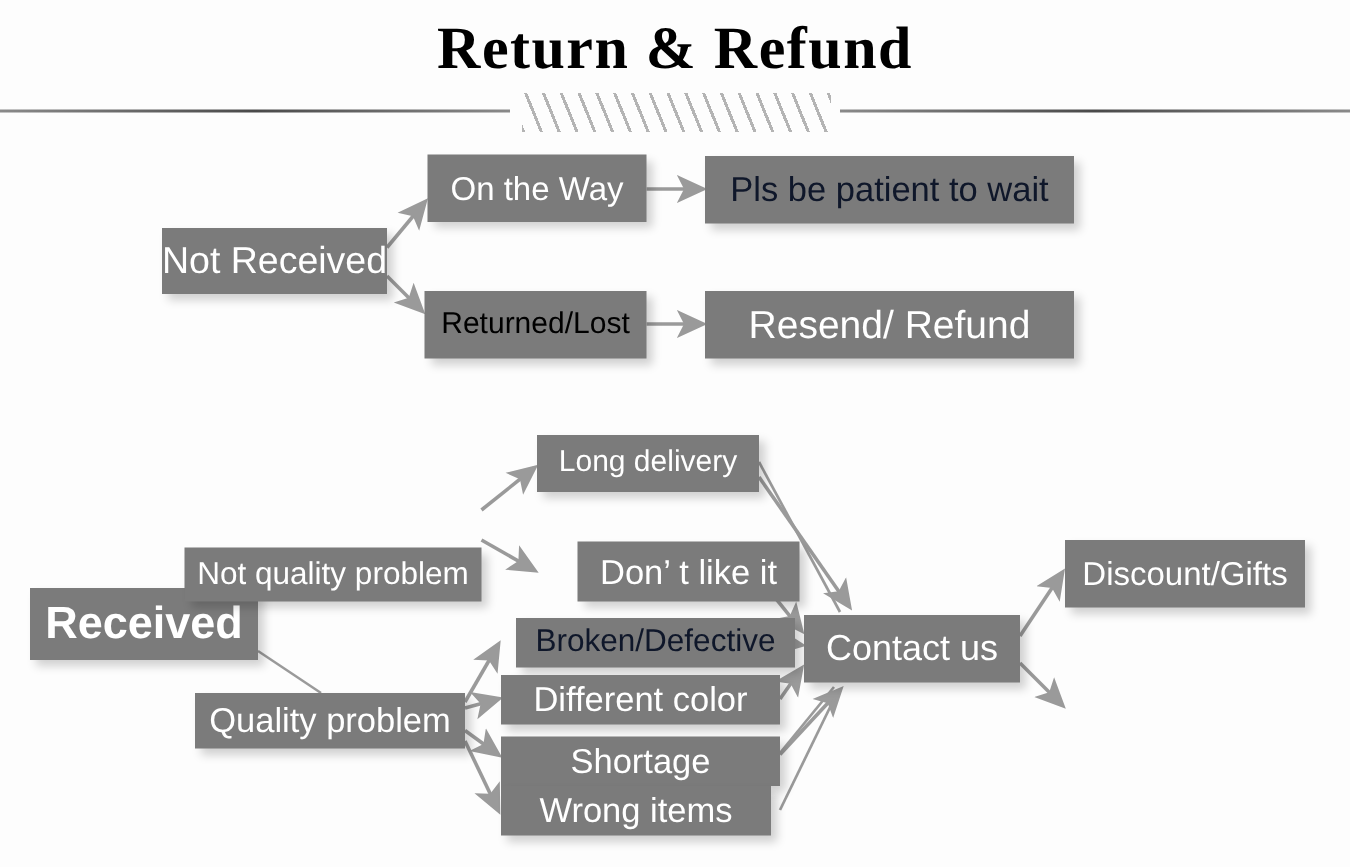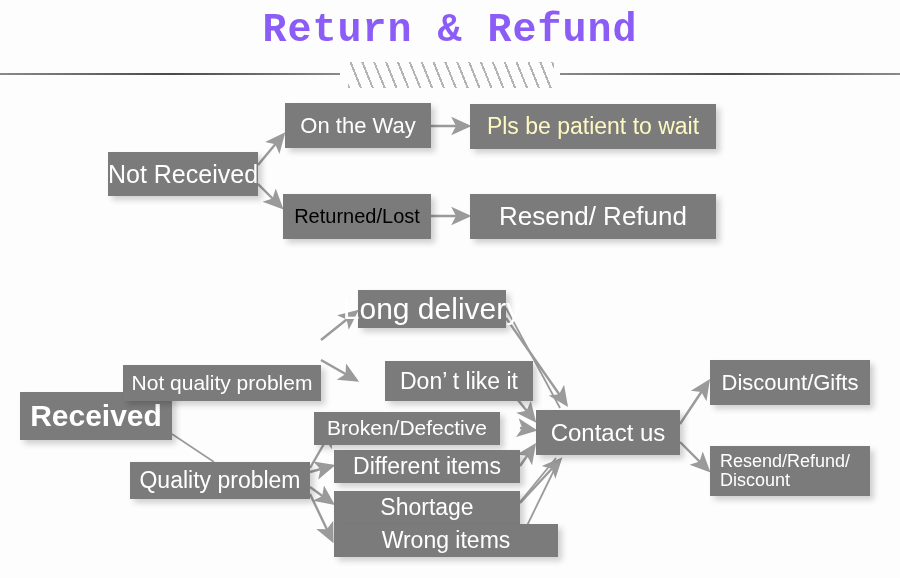--- a/index.html
+++ b/index.html
@@ -92,21 +92,21 @@
     width: 900px;
     height: 578px;
     z-index: 1;
   }
 </style>
 </head>
 <body>
 
 <div id="page" style="background: rgb(253, 253, 253);">
 
-  <div id="header-title" style="color: #8b5cf6; font-family: Liberation Mono, monospace;">Return &amp; Refund</div>
+  <div id="header-title" style="color: #000000;">Return &amp; Refund</div>
 
   <div id="divider">
     <div class="rule left"></div>
     <div id="hatch"></div>
     <div class="rule right"></div>
   </div>
 
   <svg id="links" viewBox="0 0 900 578" xmlns="http://www.w3.org/2000/svg">
     <defs>
       <marker id="ah" markerWidth="9" markerHeight="9" refX="7" refY="4.5" orient="auto" markerUnits="strokeWidth">
@@ -142,30 +142,28 @@
       <path d="M520,503 L560,460"></path>
       <path d="M520,540 L558,462" marker-end="none" stroke-width="1.8"></path>
 
       <path d="M680,424 L708,382"></path>
       <path d="M680,442 L708,470"></path>
     </g>
   </svg>
 
   <div class="node" style="left: 108px; top: 152px; width: 150px; height: 44px; font-size: 25px; background: rgb(123, 123, 123); color: rgb(255, 255, 255);">Not Received</div>
   <div class="node" style="left: 285px; top: 103px; width: 146px; height: 45px; font-size: 22px; background: rgb(123, 123, 123); color: rgb(255, 255, 255);">On the Way</div>
-  <div class="node" style="left: 470px; top: 104px; width: 246px; height: 45px; font-size: 23px; background: rgb(123, 123, 123); color: #fef9c3; text-align: right;">Pls be patient to wait</div>
+  <div class="node" style="left: 470px; top: 104px; width: 246px; height: 45px; font-size: 23px; background: rgb(123, 123, 123); color: #0f172a; text-align: right;">Pls be patient to wait</div>
   <div class="node" style="left: 283px; top: 194px; width: 148px; height: 45px; font-size: 20px; background: rgb(123, 123, 123); color: #000000;">Returned/Lost</div>
   <div class="node" style="left: 470px; top: 194px; width: 246px; height: 45px; font-size: 26px; background: rgb(123, 123, 123); color: rgb(255, 255, 255);">Resend/ Refund</div>
   <div class="node" style="left: 20px; top: 392px; width: 152px; height: 48px; font-size: 30px; background: rgb(123, 123, 123); color: rgb(255, 255, 255); font-weight: bold;">Received</div>
   <div class="node" style="left: 123px; top: 333px; width: 198px; height: 36px; font-size: 21px; background: rgb(123, 123, 123); color: rgb(255, 255, 255); margin-top: 32px;">Not quality problem</div>
   <div class="node" style="left: 130px; top: 462px; width: 180px; height: 37px; font-size: 23px; background: rgb(123, 123, 123); color: rgb(255, 255, 255);">Quality problem</div>
-  <div class="node" style="left: 358px; top: 290px; width: 148px; height: 38px; font-size: 30px; background: rgb(123, 123, 123); color: rgb(255, 255, 255);">Long delivery</div>
+  <div class="node" style="left: 358px; top: 290px; width: 148px; height: 38px; font-size: 20px; background: rgb(123, 123, 123); color: rgb(255, 255, 255);">Long delivery</div>
   <div class="node" style="left: 358px; top: 361px; width: 148px; height: 40px; font-size: 23px; background: rgb(123, 123, 123); color: rgb(255, 255, 255); margin-left: 27px;">Don’ t like it</div>
-  <div class="node" style="left: 314px; top: 412px; width: 186px; height: 33px; font-size: 21px; background: rgb(123, 123, 123); color: #ffffff;">Broken/Defective</div>
-  <div class="node" style="left: 334px; top: 450px; width: 186px; height: 33px; font-size: 23px; background: rgb(123, 123, 123); color: rgb(255, 255, 255);">Different items</div>
+  <div class="node" style="left: 344px; top: 412px; width: 186px; height: 33px; font-size: 21px; background: rgb(123, 123, 123); color: #0f172a;">Broken/Defective</div>
+  <div class="node" style="left: 334px; top: 450px; width: 186px; height: 33px; font-size: 23px; background: rgb(123, 123, 123); color: rgb(255, 255, 255);">Different color</div>
   <div class="node" style="left: 334px; top: 491px; width: 186px; height: 33px; font-size: 23px; background: rgb(123, 123, 123); color: rgb(255, 255, 255);">Shortage</div>
-  <div class="node" style="left: 334px; top: 524px; width: 224px; height: 33px; font-size: 23px; background: rgb(123, 123, 123); color: rgb(255, 255, 255);">Wrong items</div>
+  <div class="node" style="left: 334px; top: 524px; width: 180px; height: 33px; font-size: 23px; background: rgb(123, 123, 123); color: rgb(255, 255, 255);">Wrong items</div>
   <div class="node" style="left: 536px; top: 410px; width: 144px; height: 45px; font-size: 24px; background: rgb(123, 123, 123); color: rgb(255, 255, 255);">Contact us</div>
   <div class="node" style="left: 710px; top: 360px; width: 160px; height: 45px; font-size: 22px; background: rgb(123, 123, 123); color: rgb(255, 255, 255);">Discount/Gifts</div>
-  <div class="node left-align" style="left: 710px; top: 446px; width: 160px; height: 50px; font-size: 18px; background: rgb(123, 123, 123); color: rgb(255, 255, 255);">Resend/Refund/
-Discount</div>
 
 </div>
 
 </body></html>

